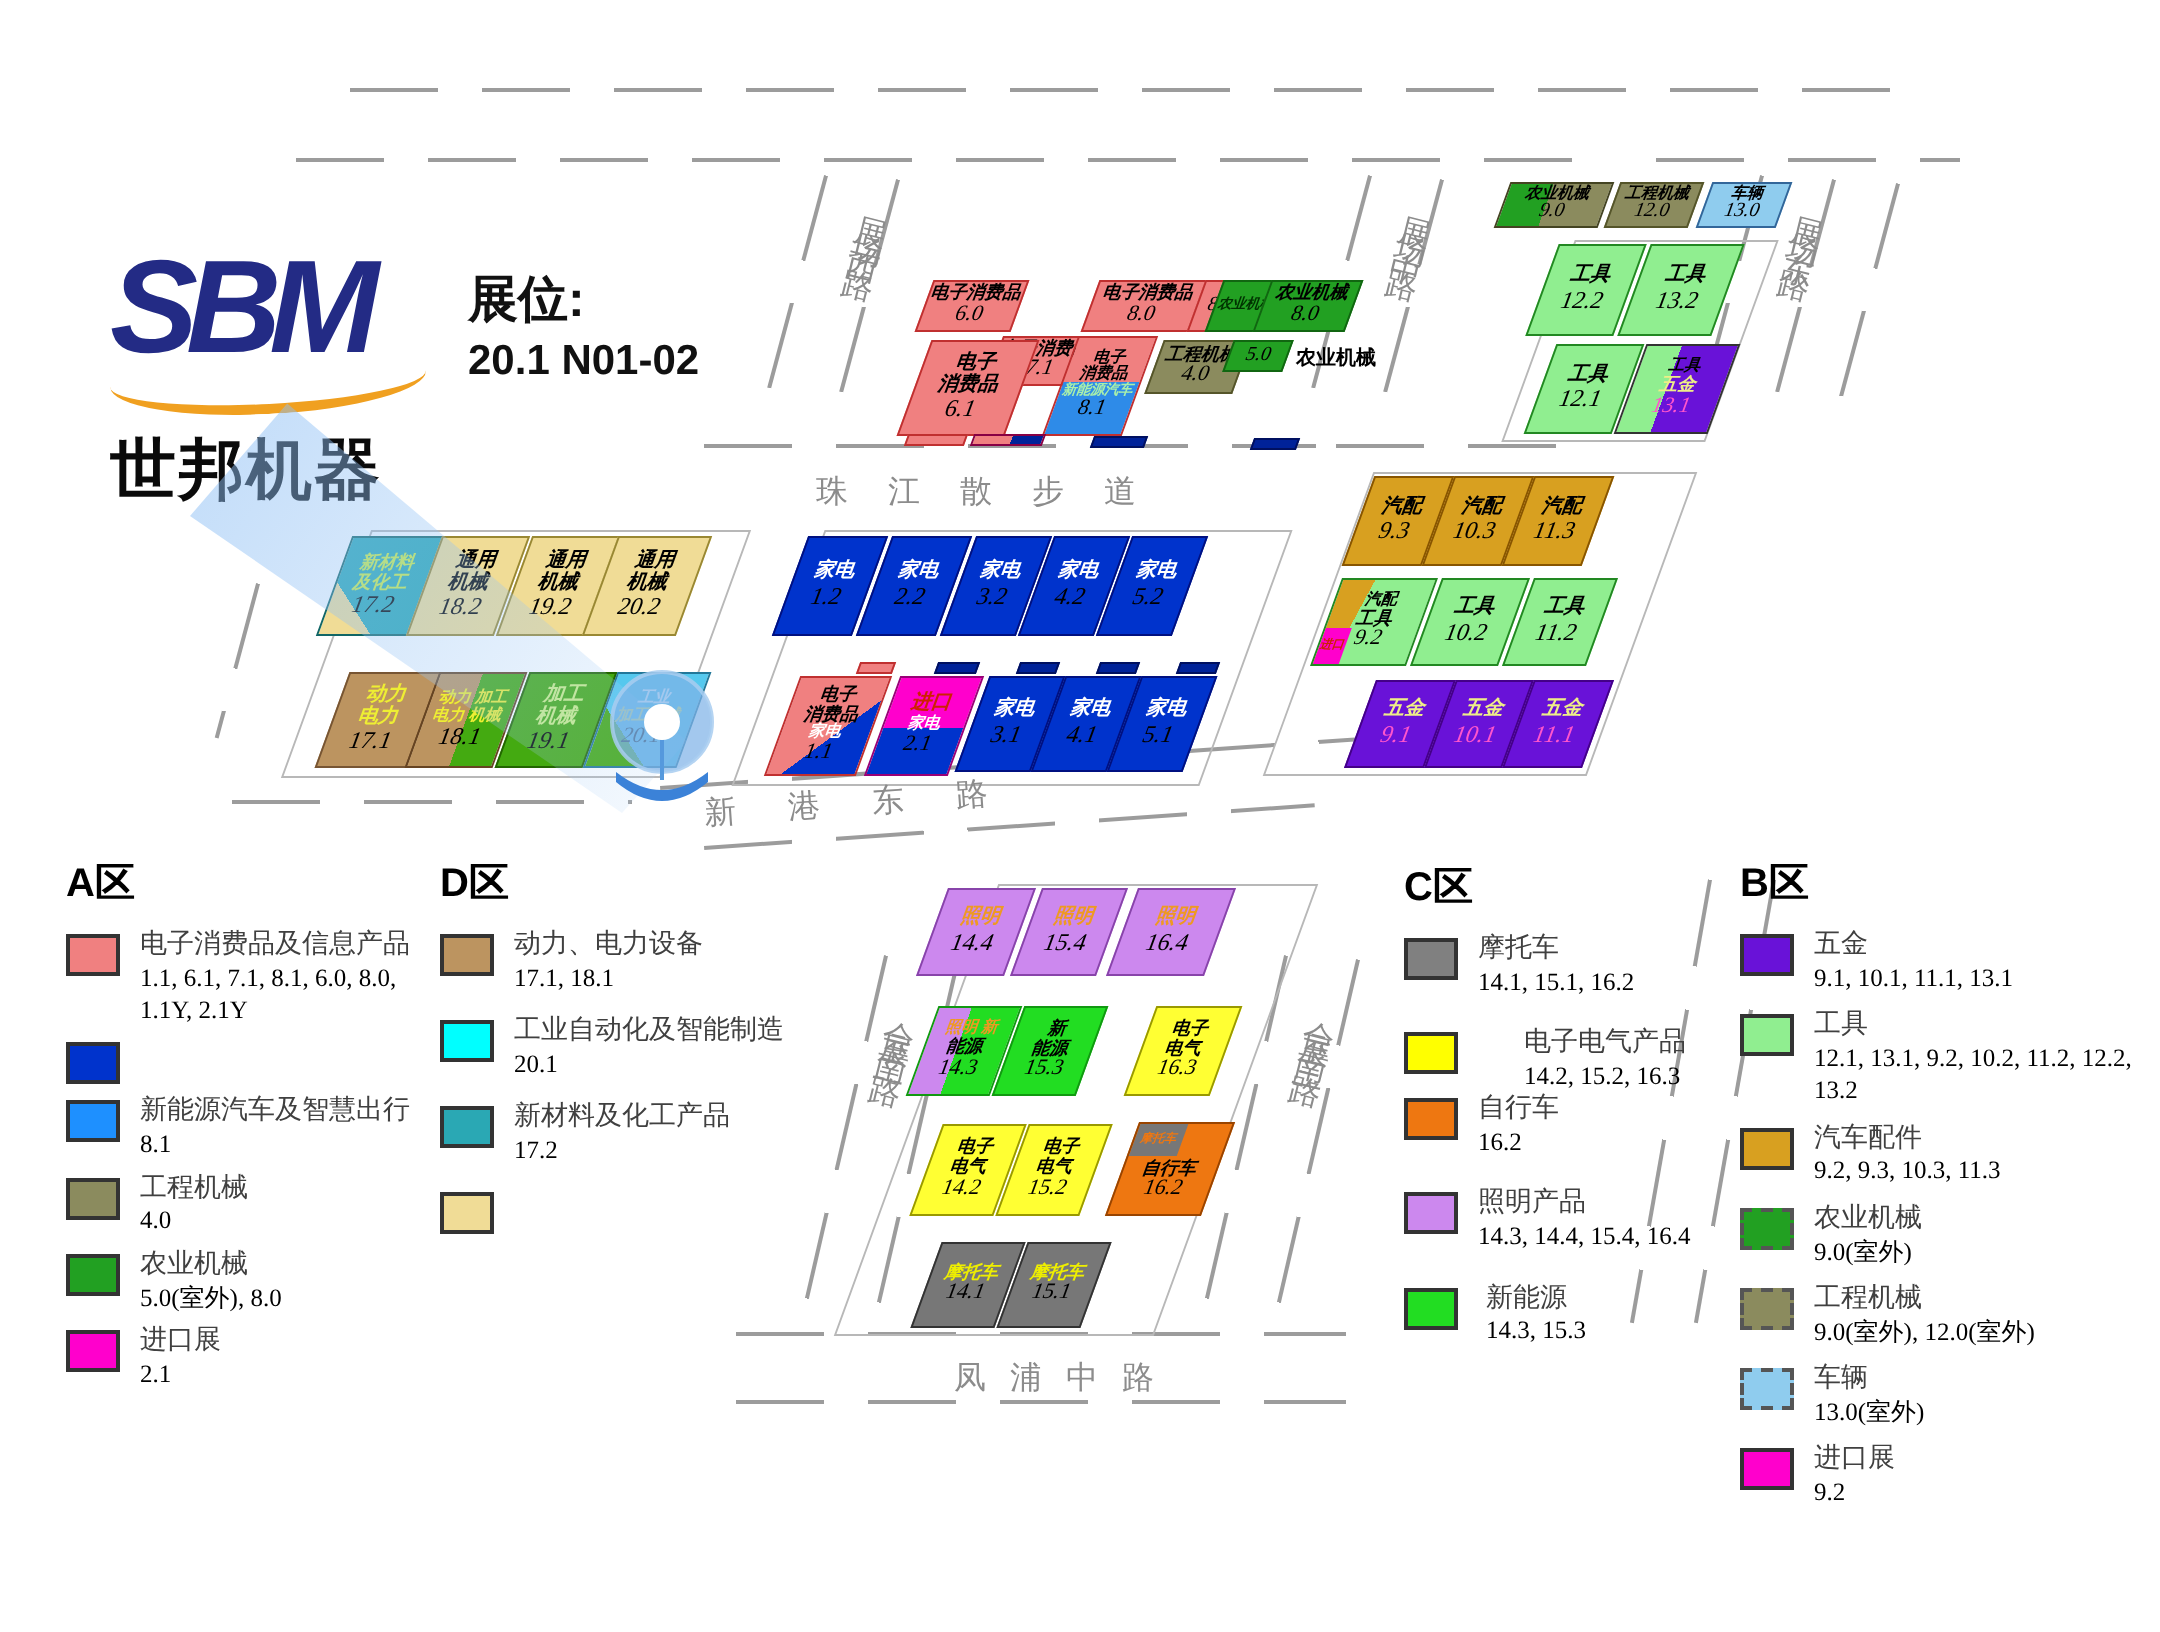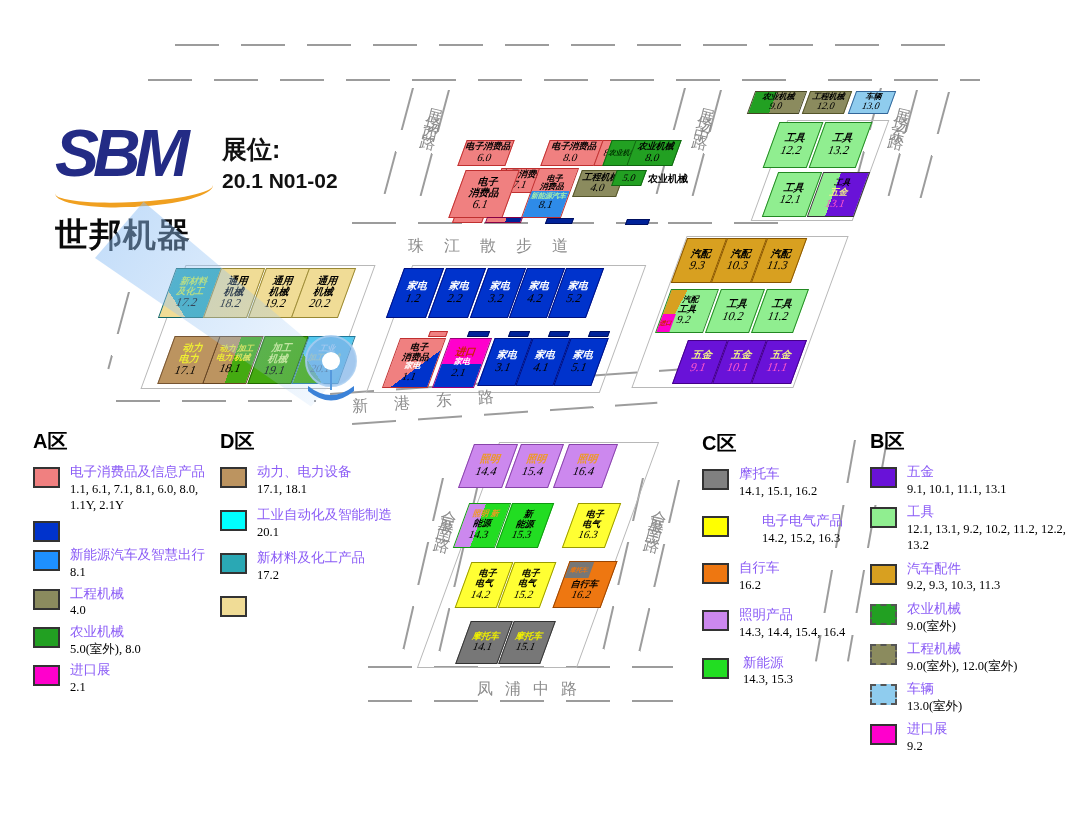--- a/index.html
+++ b/index.html
@@ -4,21 +4,21 @@
 <style>
   html,body{margin:0;padding:0;background:#fff;}
   body{font-family:"Liberation Sans",sans-serif;}
   .stage{position:relative;width:1080px;height:816px;background:#fff;overflow:hidden;}
 
   
   .logo{position:absolute;left:55px;top:120px;width:180px;z-index:20;}
   .logo-text{font-size:66px;font-weight:900;font-style:italic;color:#232B85;letter-spacing:-6px;line-height:1;}
   .logo-swoosh{width:158px;height:30px;border-bottom:5px solid #F0A020;border-radius:50%;margin-top:-14px;transform:rotate(-3deg);}
   .logo-sub{font-size:33px;font-weight:900;color:#0a0a0a;letter-spacing:1px;margin-top:6px;white-space:nowrap;}
-  .booth{position:absolute;left:222px;top:133px;z-index:20;}
+  .booth{position:absolute;left:234px;top:133px;z-index:20;}
   .booth-label{font-size:25px;font-weight:700;color:#111;}
   .booth-number{font-size:21px;font-weight:700;color:#111;margin-top:3px;}
 
   
   #roadlines,#outlines,#halls,#maplabels,#roadlabels{position:absolute;left:0;top:0;width:100%;height:100%;}
   #roadlines{z-index:1;} #outlines{z-index:2;} #halls{z-index:5;} #maplabels{z-index:6;} #roadlabels{z-index:3;}
 
   .rl{position:absolute;height:2px;transform-origin:0 0;
       background:repeating-linear-gradient(90deg,#9C9C9C 0 44px,transparent 44px 66px);}
   .outline{position:absolute;border:1px solid #B8B8B8;transform:skewX(-20deg);}
@@ -40,21 +40,21 @@
         background:linear-gradient(125deg,rgba(140,190,244,0.55),rgba(205,228,250,0.10));}
   .pin{position:absolute;left:300px;top:334px;z-index:45;}
 
   
   #legend{position:absolute;left:0;top:0;width:100%;height:100%;z-index:10;}
   .legend-zone{position:absolute;}
   .zone-title{font-size:20px;font-weight:700;color:#000;margin-bottom:9px;}
   .legend-item{display:flex;gap:10px;align-items:flex-start;}
   .swatch{width:27px;height:21px;border:2px solid #333;box-sizing:border-box;flex:none;margin-top:3px;}
   .swatch.dashed{border-style:dashed;border-color:#555;}
-  .li-name{font-size:13.5px;color:#8b5cf6;line-height:1.25;}
+  .li-name{font-size:13.5px;color:#404040;line-height:1.25;}
   .li-nums{font-size:12.5px;font-family:"Liberation Serif",serif;color:#000;line-height:1.3;}
 </style>
 </head>
 <body>
 
 <div class="stage">
 
   <div class="logo">
     <div class="logo-text">SBM</div>
     <div class="logo-swoosh"></div>
@@ -451,21 +451,21 @@
       </div>
       <div class="legend-zone" style="left: 702px; top: 430px; width: 168px;">
         <div class="zone-title">C区</div>
         <div class="legend-item" style="margin-bottom: 14px;">
           <div class="swatch" style="background: rgb(128, 128, 128);"></div>
           <div>
             <div class="li-name">摩托车</div>
             <div class="li-nums">14.1, 15.1, 16.2</div>
           </div>
         </div>
-        <div class="legend-item" style="margin-bottom: 14px; gap: 33px;">
+        <div class="legend-item" style=" gap: 33px;">
           <div class="swatch" style="background: rgb(255, 255, 0);"></div>
           <div>
             <div class="li-name">电子电气产品</div>
             <div class="li-nums">14.2, 15.2, 16.3</div>
           </div>
         </div>
         <div class="legend-item" style="margin-bottom: 14px;">
           <div class="swatch" style="background: rgb(238, 119, 17);"></div>
           <div>
             <div class="li-name">自行车</div>

